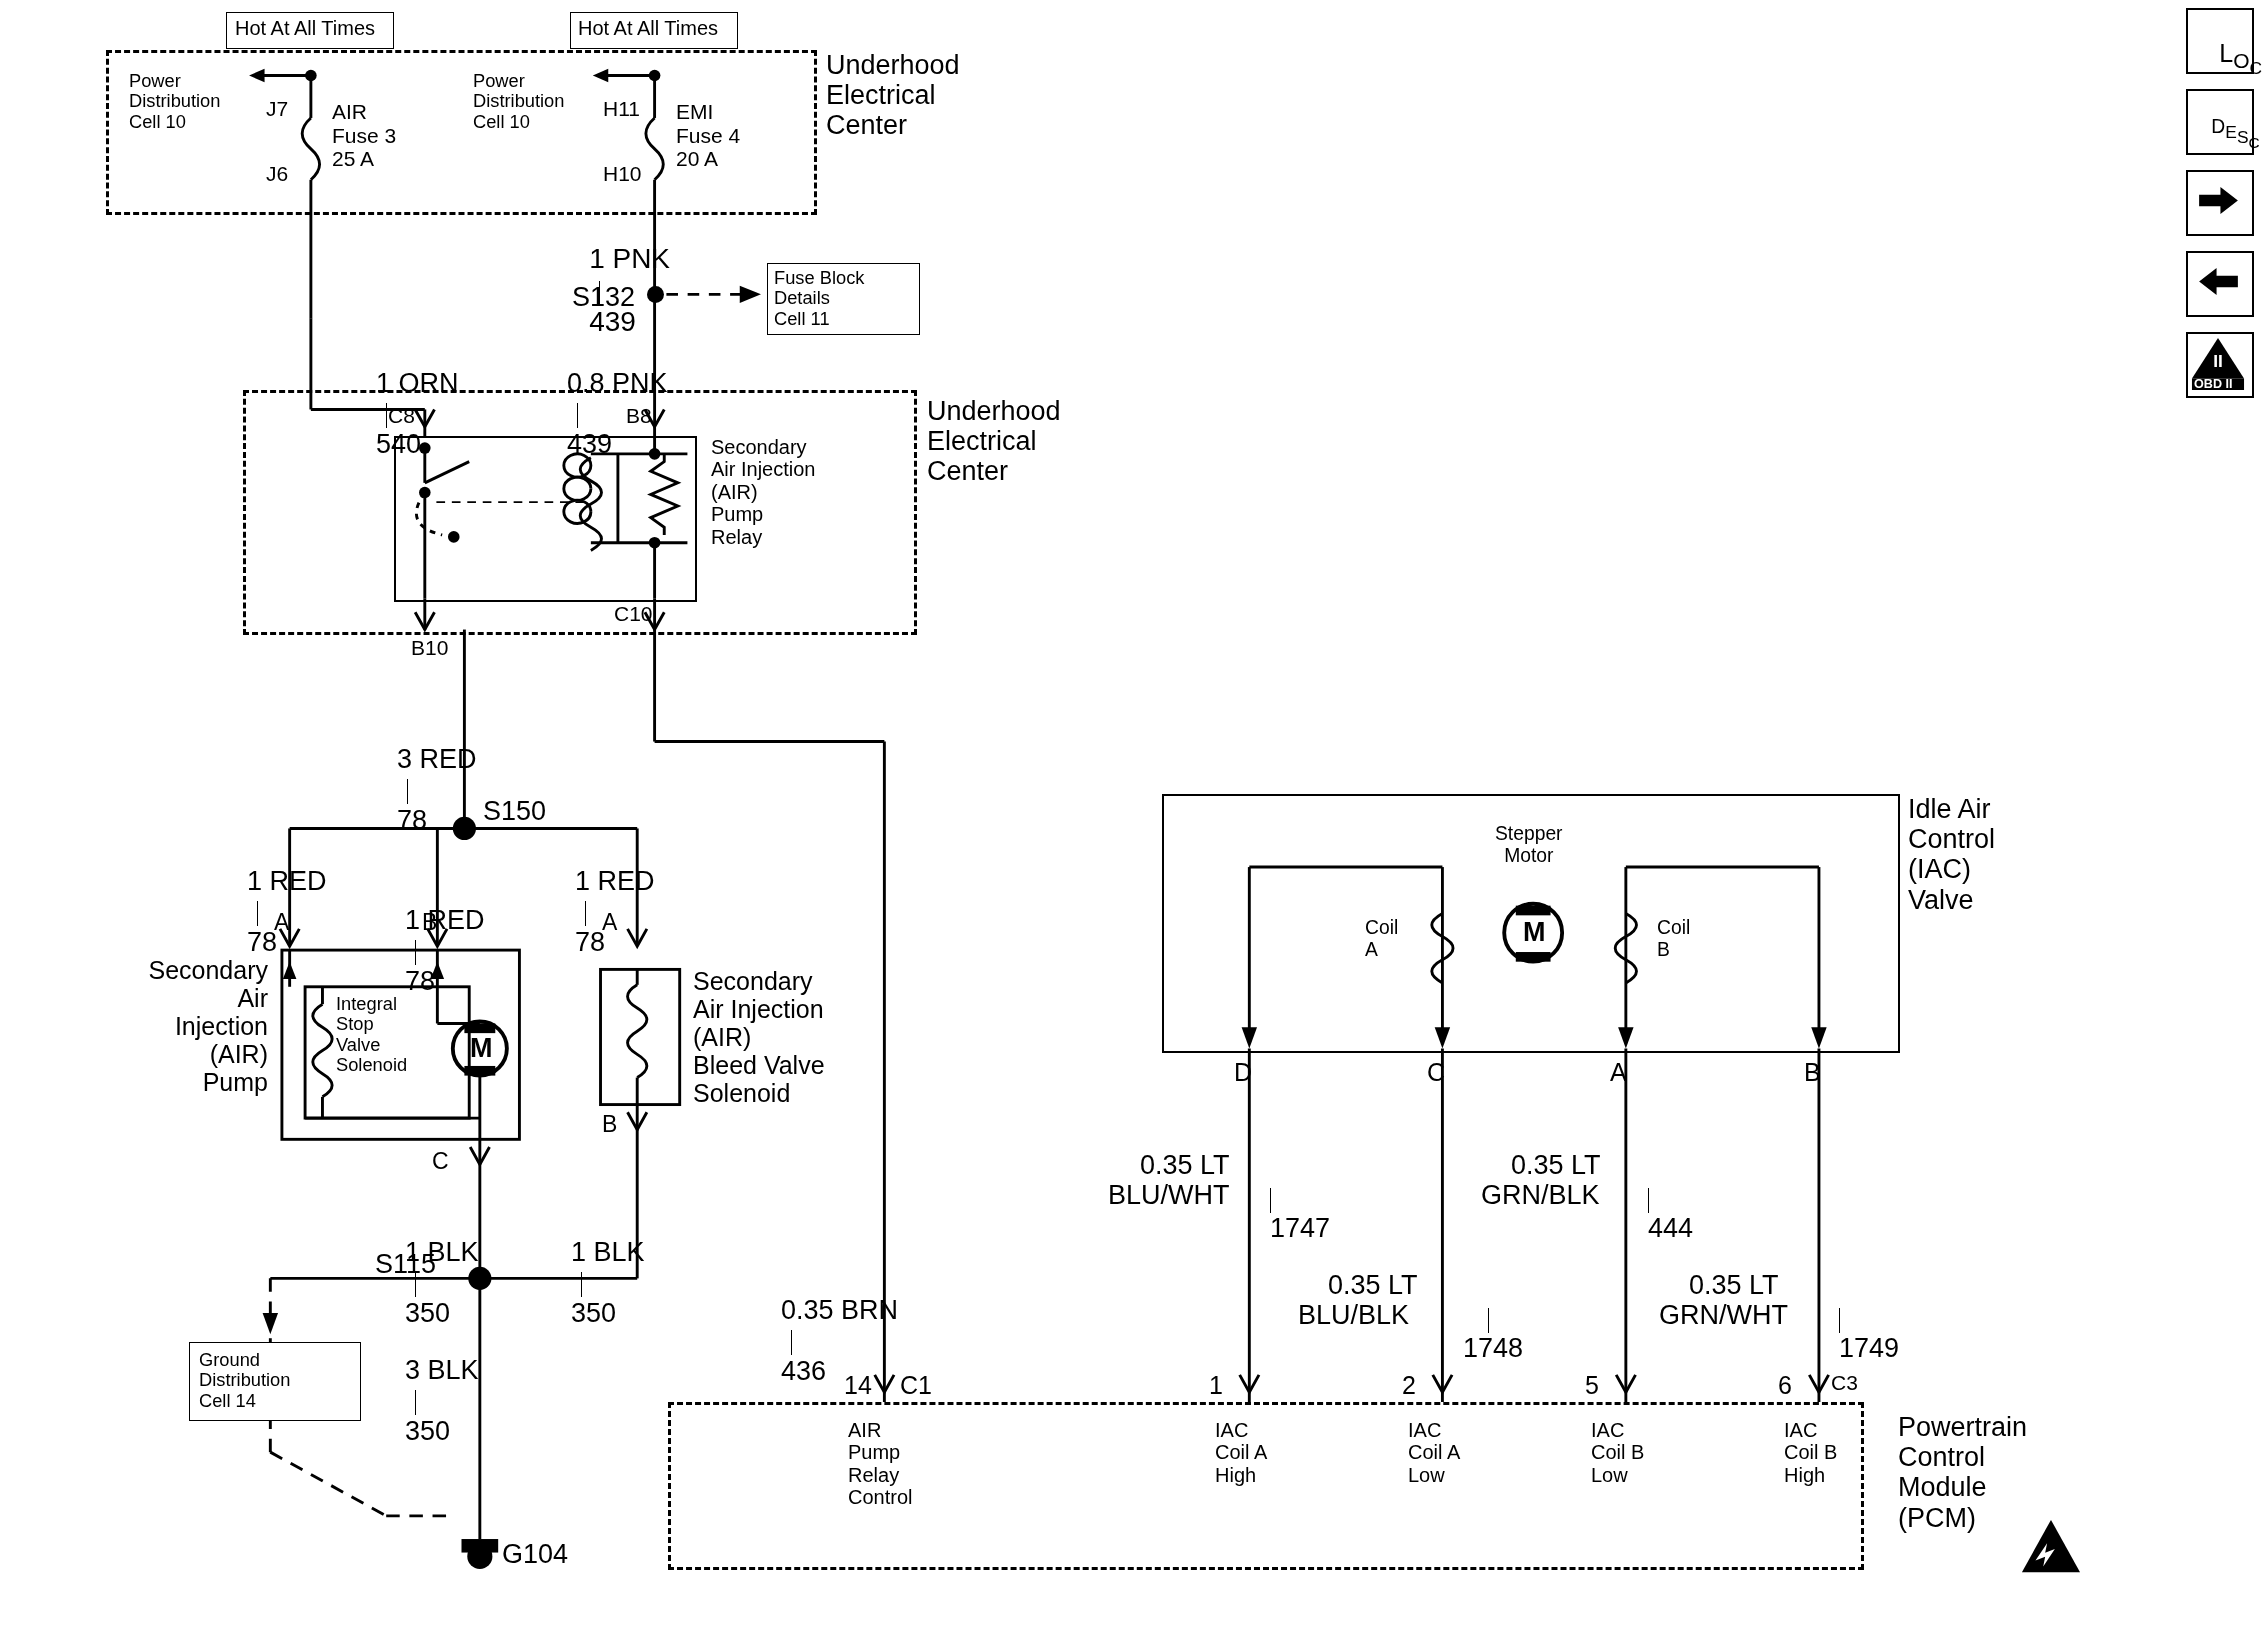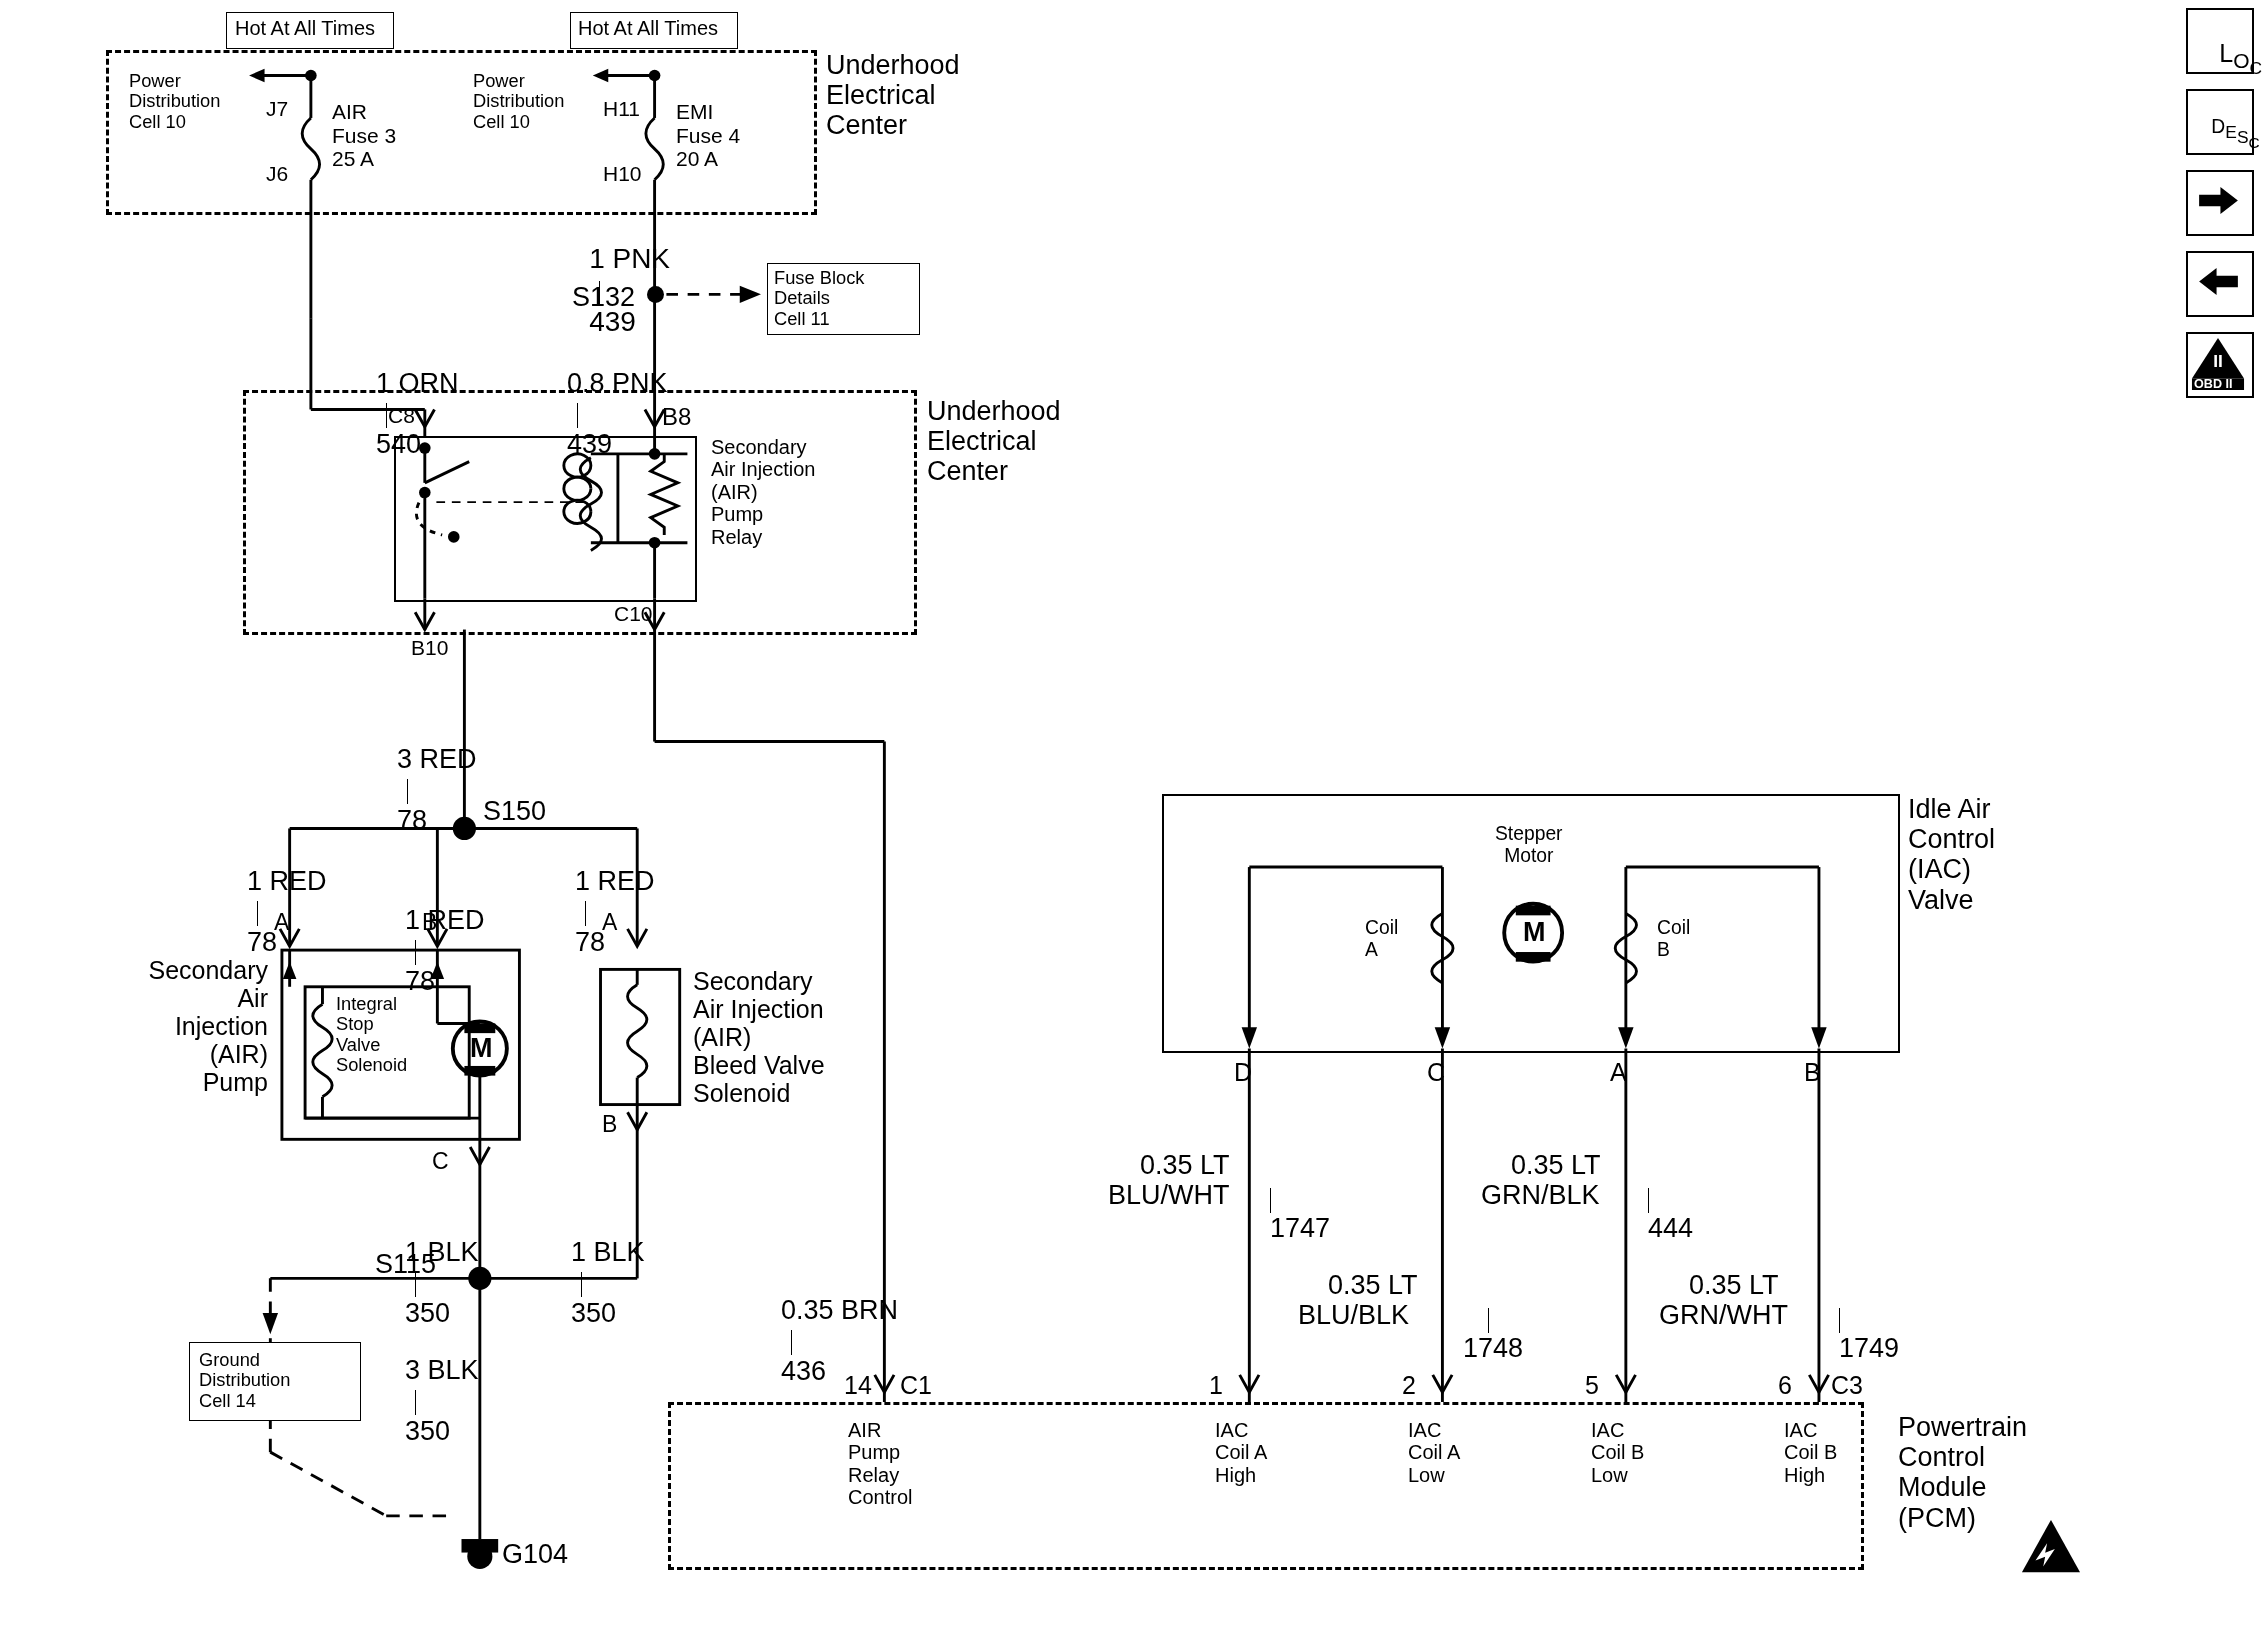--- a/index.html
+++ b/index.html
@@ -141,21 +141,21 @@
     <line x1="678" y1="562" x2="678" y2="620" stroke="#000" stroke-width="3"></line>
     <circle cx="678" cy="562" r="6" fill="#000"></circle>
 
     <line x1="440" y1="620" x2="440" y2="652" stroke="#000" stroke-width="3"></line>
     <polyline points="430,634 440,652 450,634" stroke="#000" stroke-width="3" fill="none"></polyline>
     <line x1="678" y1="620" x2="678" y2="652" stroke="#000" stroke-width="3"></line>
     <polyline points="668,634 678,652 688,634" stroke="#000" stroke-width="3" fill="none"></polyline>
   </svg>
 
   <div class="lbl" style="left: 388px; top: 404px; font-size: 21px; white-space: pre;">C8</div>
-  <div class="lbl" style="left: 626px; top: 404px; font-size: 24px; white-space: pre; margin-left: 36px;">B8</div>
+  <div class="lbl" style="left: 626px; top: 404px; font-size: 21px; white-space: pre;">B8</div>
   <div class="lbl" style="left: 411px; top: 636px; font-size: 21px; white-space: pre;">B10</div>
   <div class="lbl" style="left: 614px; top: 602px; font-size: 21px; white-space: pre;">C10</div>
 
   <svg style="left:0;top:0;width:2265px;height:1626px;" viewBox="0 0 2346 1684" width="2265" height="1626">
 
     <line x1="481" y1="652" x2="481" y2="858" stroke="#000" stroke-width="3"></line>
 
     <line x1="300" y1="858" x2="660" y2="858" stroke="#000" stroke-width="3"></line>
     <circle cx="481" cy="858" r="12" fill="#000"></circle>
 
@@ -410,21 +410,21 @@
   <div class="lbl" style="left: 1408px; top: 1419px; font-size: 20px; white-space: pre;">IAC
 Coil A
 Low</div>
 
   <div class="lbl" style="left: 1585px; top: 1371px; font-size: 25px; white-space: pre;">5</div>
   <div class="lbl" style="left: 1591px; top: 1419px; font-size: 20px; white-space: pre;">IAC
 Coil B
 Low</div>
 
   <div class="lbl" style="left: 1778px; top: 1371px; font-size: 25px; white-space: pre;">6</div>
-  <div class="lbl" style="left: 1831px; top: 1371px; font-size: 25px; white-space: pre; text-align: center;">C3</div>
+  <div class="lbl" style="left: 1831px; top: 1371px; font-size: 21px; white-space: pre; text-align: center;">C3</div>
   <div class="lbl" style="left: 1784px; top: 1419px; font-size: 20px; white-space: pre;">IAC
 Coil B
 High</div>
 
   <div class="navbtn" style="left:2186px;top:7.7px;width:64px;height:62px;"></div>
   <div class="lbl" style="left:2196px;top:15.4px;font-size:21px;">
     <span style="font-size:25px;">L</span><span style="font-size:21px;position:relative;top:5.8px;">O</span><span style="font-size:17.4px;position:relative;top:11.6px;">C</span>
   </div>
 
   <div class="navbtn" style="left:2186px;top:89px;width:64px;height:62px;"></div>

